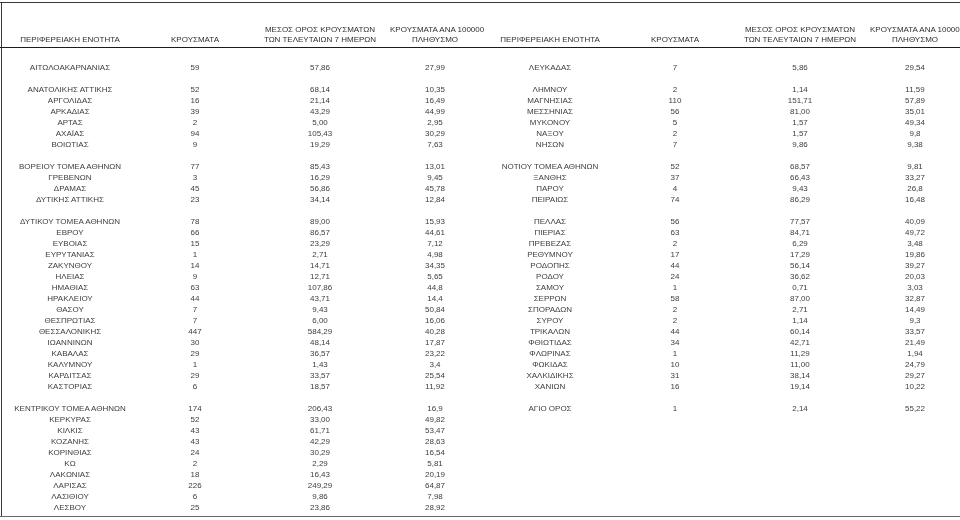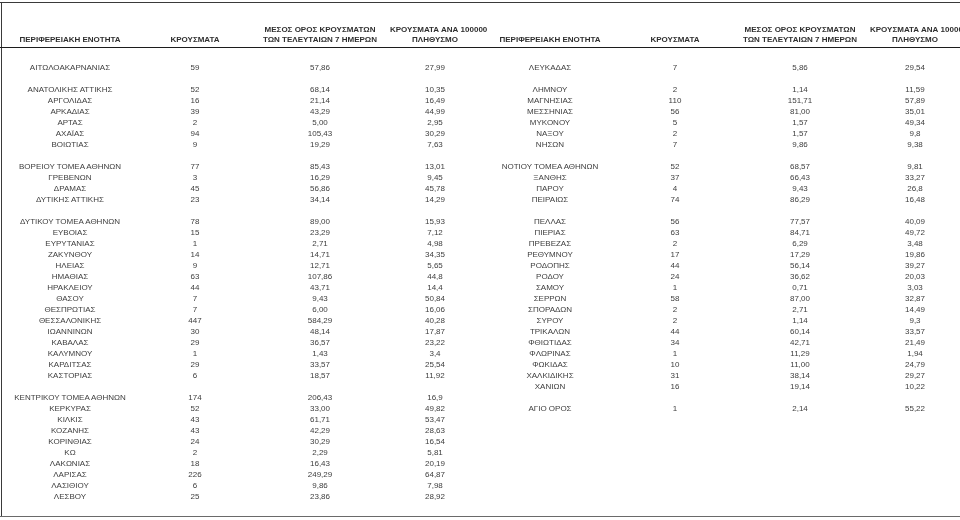--- a/index.html
+++ b/index.html
@@ -14,21 +14,21 @@
   .rule-bottom{left:0;top:516px;width:960px;height:1px;background:#6a6a6a;}
   .tbl{position:absolute;top:0;width:480px;height:516px;}
   .tbl-left{left:0;}
   .tbl-right{left:480px;}
   .thead{
     position:absolute;left:0;top:18px;width:480px;height:28px;
     display:grid;grid-template-columns:140px 110px 140px 90px;align-items:end;
   }
   .th{
     text-align:center;font-size:8px;line-height:9.5px;color:#2f2f2f;
-    padding-bottom:2px;white-space:nowrap;font-weight:bold;
+    padding-bottom:2px;white-space:nowrap;
   }
   .tbody{position:absolute;left:0;top:62px;width:480px;}
   .row{display:grid;grid-template-columns:140px 110px 140px 90px;height:11px;}
   .cell{
     text-align:center;font-size:8px;line-height:11px;color:#3d3d3d;
     white-space:nowrap;overflow:visible;
   }
 </style>
 </head>
 <body>
@@ -125,35 +125,41 @@
         <div class="row">
           <div class="cell">ΔΡΑΜΑΣ</div>
           <div class="cell">45</div>
           <div class="cell">56,86</div>
           <div class="cell">45,78</div>
         </div>
         <div class="row">
           <div class="cell">ΔΥΤΙΚΗΣ ΑΤΤΙΚΗΣ</div>
           <div class="cell">23</div>
           <div class="cell">34,14</div>
-          <div class="cell">14,29</div>
+          <div class="cell">12,84</div>
         </div>
         <div class="row">
           <div class="cell"></div>
           <div class="cell"></div>
           <div class="cell"></div>
           <div class="cell"></div>
         </div>
         <div class="row">
           <div class="cell">ΔΥΤΙΚΟΥ ΤΟΜΕΑ ΑΘΗΝΩΝ</div>
           <div class="cell">78</div>
           <div class="cell">89,00</div>
           <div class="cell">15,93</div>
         </div>
         <div class="row">
+          <div class="cell">ΕΒΡΟΥ</div>
+          <div class="cell">66</div>
+          <div class="cell">86,57</div>
+          <div class="cell">44,61</div>
+        </div>
+        <div class="row">
           <div class="cell">ΕΥΒΟΙΑΣ</div>
           <div class="cell">15</div>
           <div class="cell">23,29</div>
           <div class="cell">7,12</div>
         </div>
         <div class="row">
           <div class="cell">ΕΥΡΥΤΑΝΙΑΣ</div>
           <div class="cell">1</div>
           <div class="cell">2,71</div>
           <div class="cell">4,98</div>

